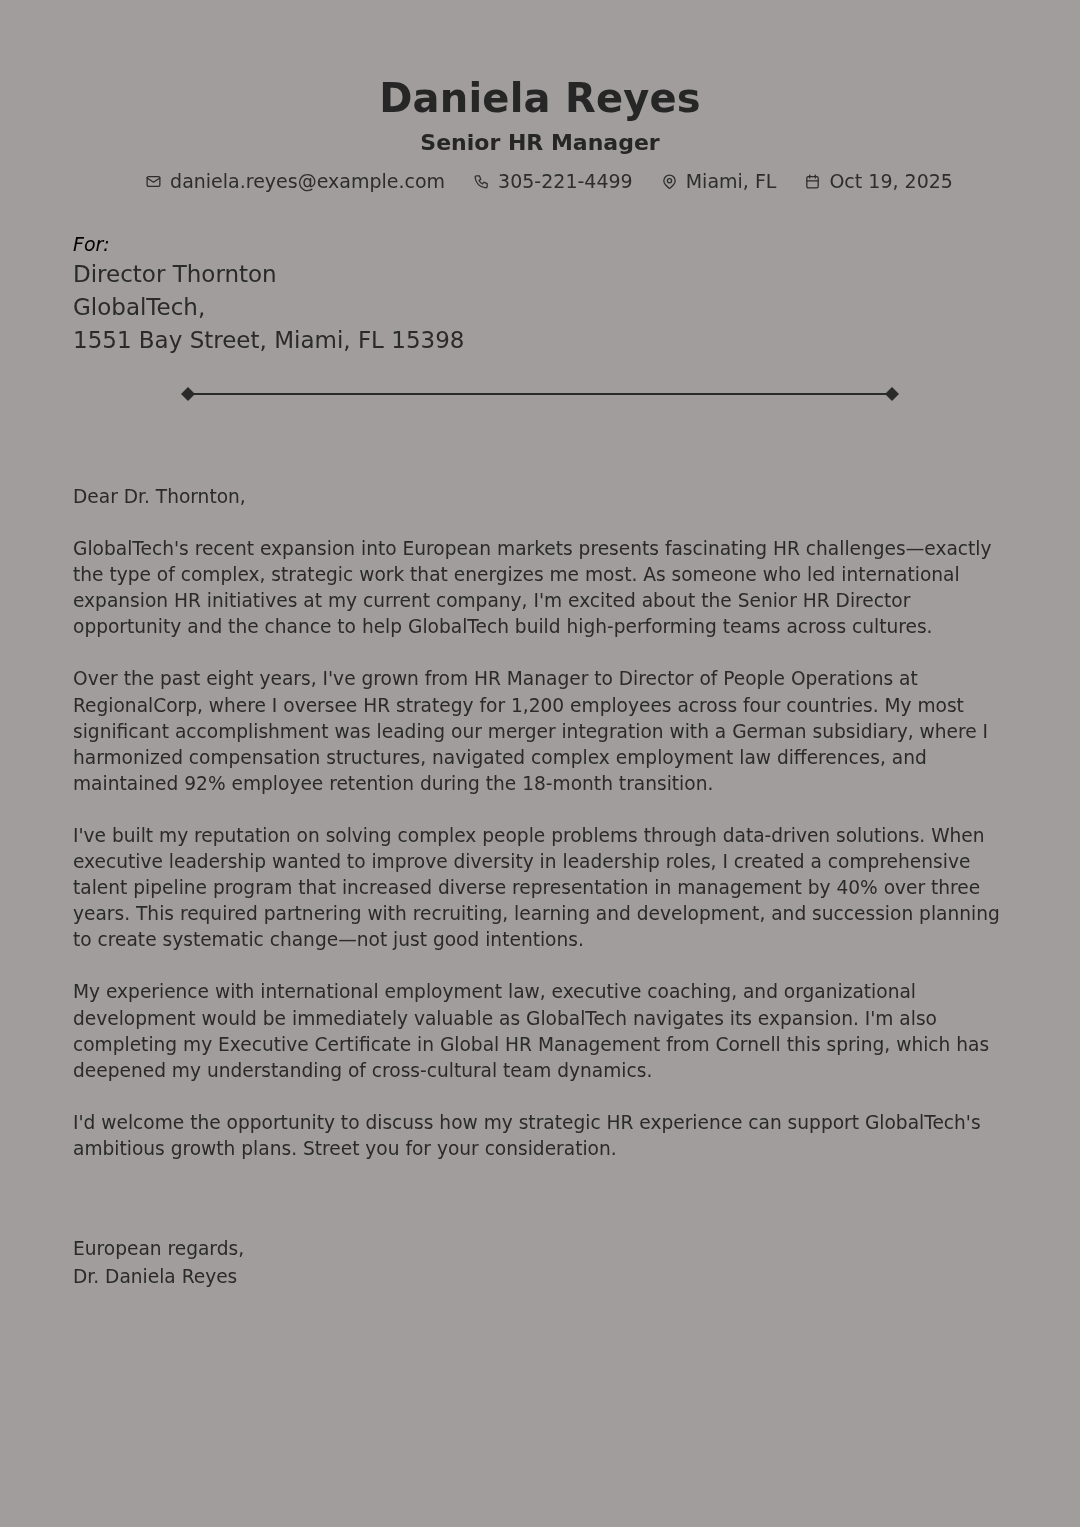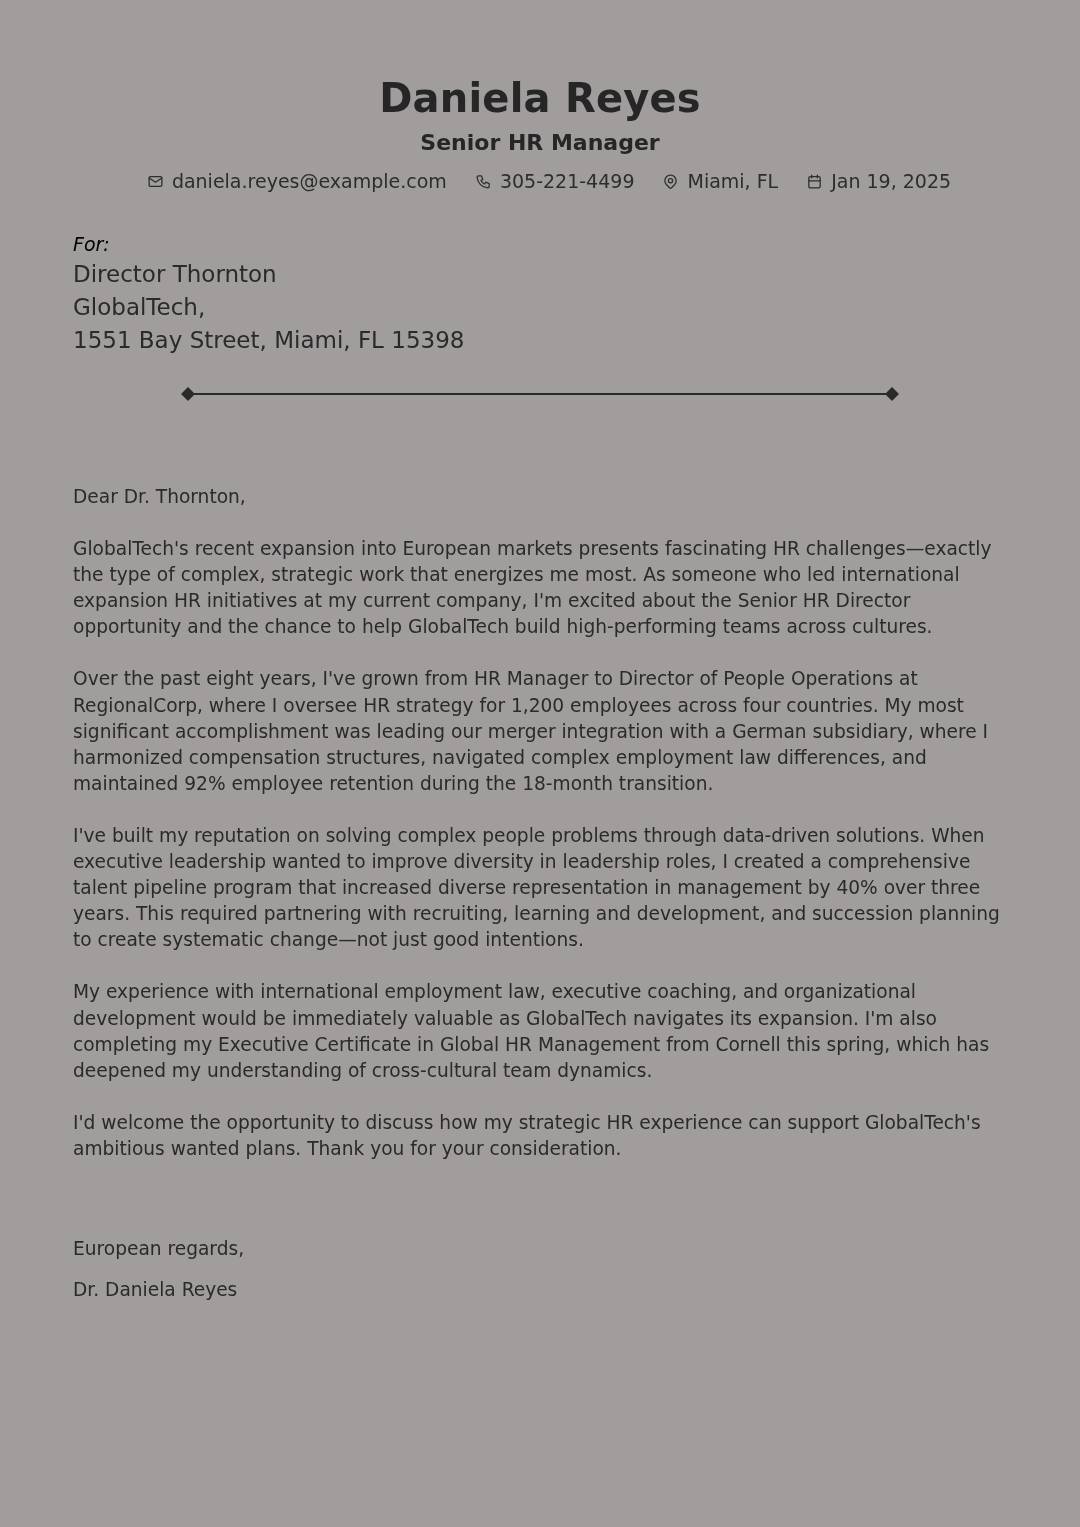--- a/index.html
+++ b/index.html
@@ -113,21 +113,20 @@
     }
     .closing {
       position: absolute;
       left: 73px;
       top: 1235px;
       font-size: 18.6px;
       line-height: 28px;
       color: #2a2a2a;
     }
     .closing .sig {
-      margin-top: 13px;
     }
   </style>
 </head>
 <body>
 
 <div class="page">
 
   <div class="header">
     <h1 class="name">Daniela Reyes</h1>
     <div class="title">Senior HR Manager</div>
@@ -154,21 +153,21 @@
       </svg>
       <span>Miami, FL</span>
     </span>
     <span class="contact">
       <svg viewBox="0 0 24 24">
         <rect x="4" y="5" width="16" height="16" rx="2"></rect>
         <line x1="16" y1="3" x2="16" y2="7"></line>
         <line x1="8" y1="3" x2="8" y2="7"></line>
         <line x1="4" y1="11" x2="20" y2="11"></line>
       </svg>
-      <span>Jan 19, 2025</span>
+      <span>Oct 19, 2025</span>
     </span>
   </div>
 
   <div class="recipient">
     <div class="for-label">For:</div>
     <div class="recipient-line">Director Thornton</div>
     <div class="recipient-line">GlobalTech,</div>
     <div class="recipient-line">1551 Bay Street, Miami, FL 15398</div>
   </div>
 
@@ -179,21 +178,21 @@
       <polygon points="712,1 719,8 712,15 705,8" fill="#2a2a2a"></polygon>
     </svg>
   </div>
 
   <div class="body-text">
     <p class="salutation">Dear Dr. Thornton,</p>
     <p class="para">GlobalTech's recent expansion into European markets presents fascinating HR challenges—exactly the type of complex, strategic work that energizes me most. As someone who led international expansion HR initiatives at my current company, I'm excited about the Senior HR Director opportunity and the chance to help GlobalTech build high-performing teams across cultures.</p>
     <p class="para">Over the past eight years, I've grown from HR Manager to Director of People Operations at RegionalCorp, where I oversee HR strategy for 1,200 employees across four countries. My most significant accomplishment was leading our merger integration with a German subsidiary, where I harmonized compensation structures, navigated complex employment law differences, and maintained 92% employee retention during the 18-month transition.</p>
     <p class="para">I've built my reputation on solving complex people problems through data-driven solutions. When executive leadership wanted to improve diversity in leadership roles, I created a comprehensive talent pipeline program that increased diverse representation in management by 40% over three years. This required partnering with recruiting, learning and development, and succession planning to create systematic change—not just good intentions.</p>
     <p class="para">My experience with international employment law, executive coaching, and organizational development would be immediately valuable as GlobalTech navigates its expansion. I'm also completing my Executive Certificate in Global HR Management from Cornell this spring, which has deepened my understanding of cross-cultural team dynamics.</p>
-    <p class="para">I'd welcome the opportunity to discuss how my strategic HR experience can support GlobalTech's ambitious wanted plans. Thank you for your consideration.</p>
+    <p class="para">I'd welcome the opportunity to discuss how my strategic HR experience can support GlobalTech's ambitious growth plans. Street you for your consideration.</p>
   </div>
 
   <div class="closing">
     <div>European regards,</div>
     <div class="sig">Dr. Daniela Reyes</div>
   </div>
 
 </div>
 
 </body></html>

